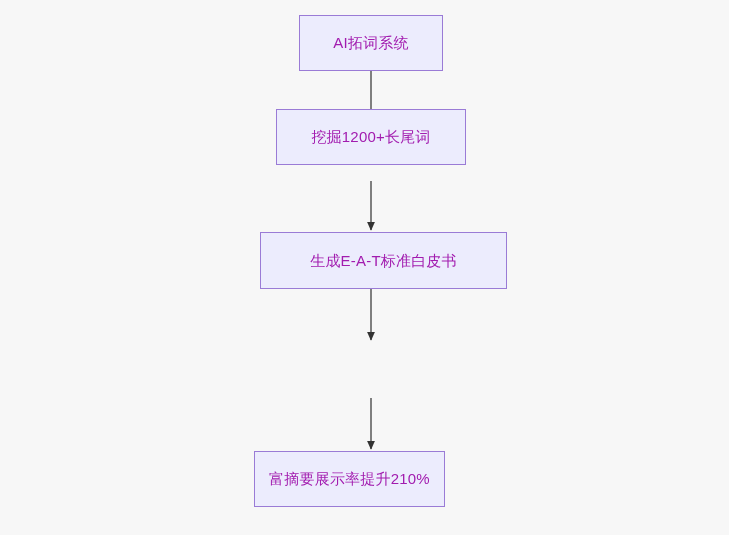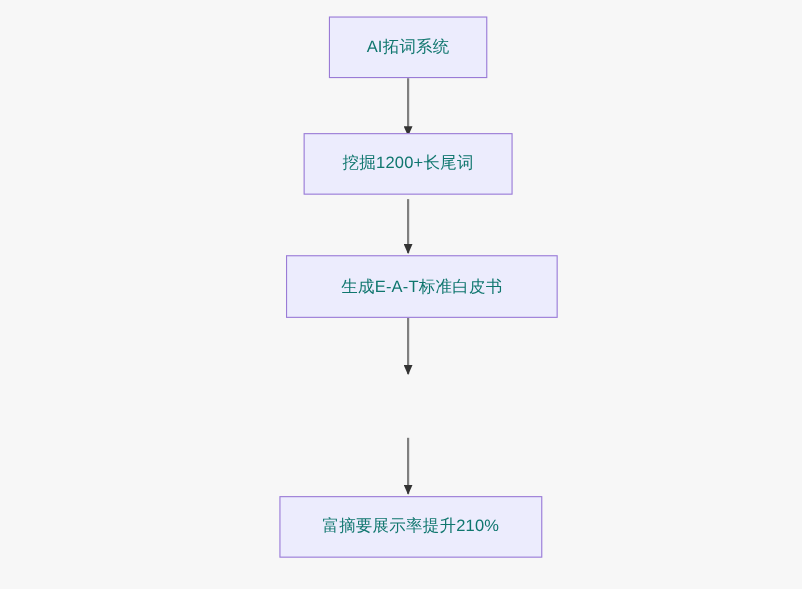--- a/index.html
+++ b/index.html
@@ -29,36 +29,36 @@
   }
   .node {
     position: absolute;
     box-sizing: border-box;
     background: #ececfd;
     border: 1.5px solid #9a7bd6;
     border-radius: 0;
     display: flex;
     align-items: center;
     justify-content: center;
-    color: #0f766e;
+    color: #a21caf;
     font-size: 15px;
     line-height: 1.2;
     letter-spacing: 0.2px;
     white-space: nowrap;
   }
   .node-label {
     display: block;
     text-align: center;
   }
   
   .node-0 { left: 299px; top: 15px;  width: 144px; height: 56px; }
-  .node-1 { left: 276px; top: 121px; width: 190px; height: 56px; }
+  .node-1 { left: 276px; top: 109px; width: 190px; height: 56px; }
   .node-2 { left: 260px; top: 232px; width: 247px; height: 57px; }
   .node-3 { left: 265px; top: 342px; width: 213px; height: 56px; }
-  .node-4 { left: 254px; top: 451px; width: 239px; height: 56px; }
+  .node-4 { left: 254px; top: 451px; width: 191px; height: 56px; }
 </style>
 </head>
 <body>
 
 <div id="flow-canvas">
 
   <svg class="edge-layer" viewBox="0 0 729 535" width="729" height="535" xmlns="http://www.w3.org/2000/svg">
     <defs>
       <marker id="arrowhead" markerWidth="9" markerHeight="8" refX="8.2" refY="4" orient="auto" markerUnits="userSpaceOnUse">
         <path d="M0,0 L9,4 L0,8 z" fill="#333333"></path>

